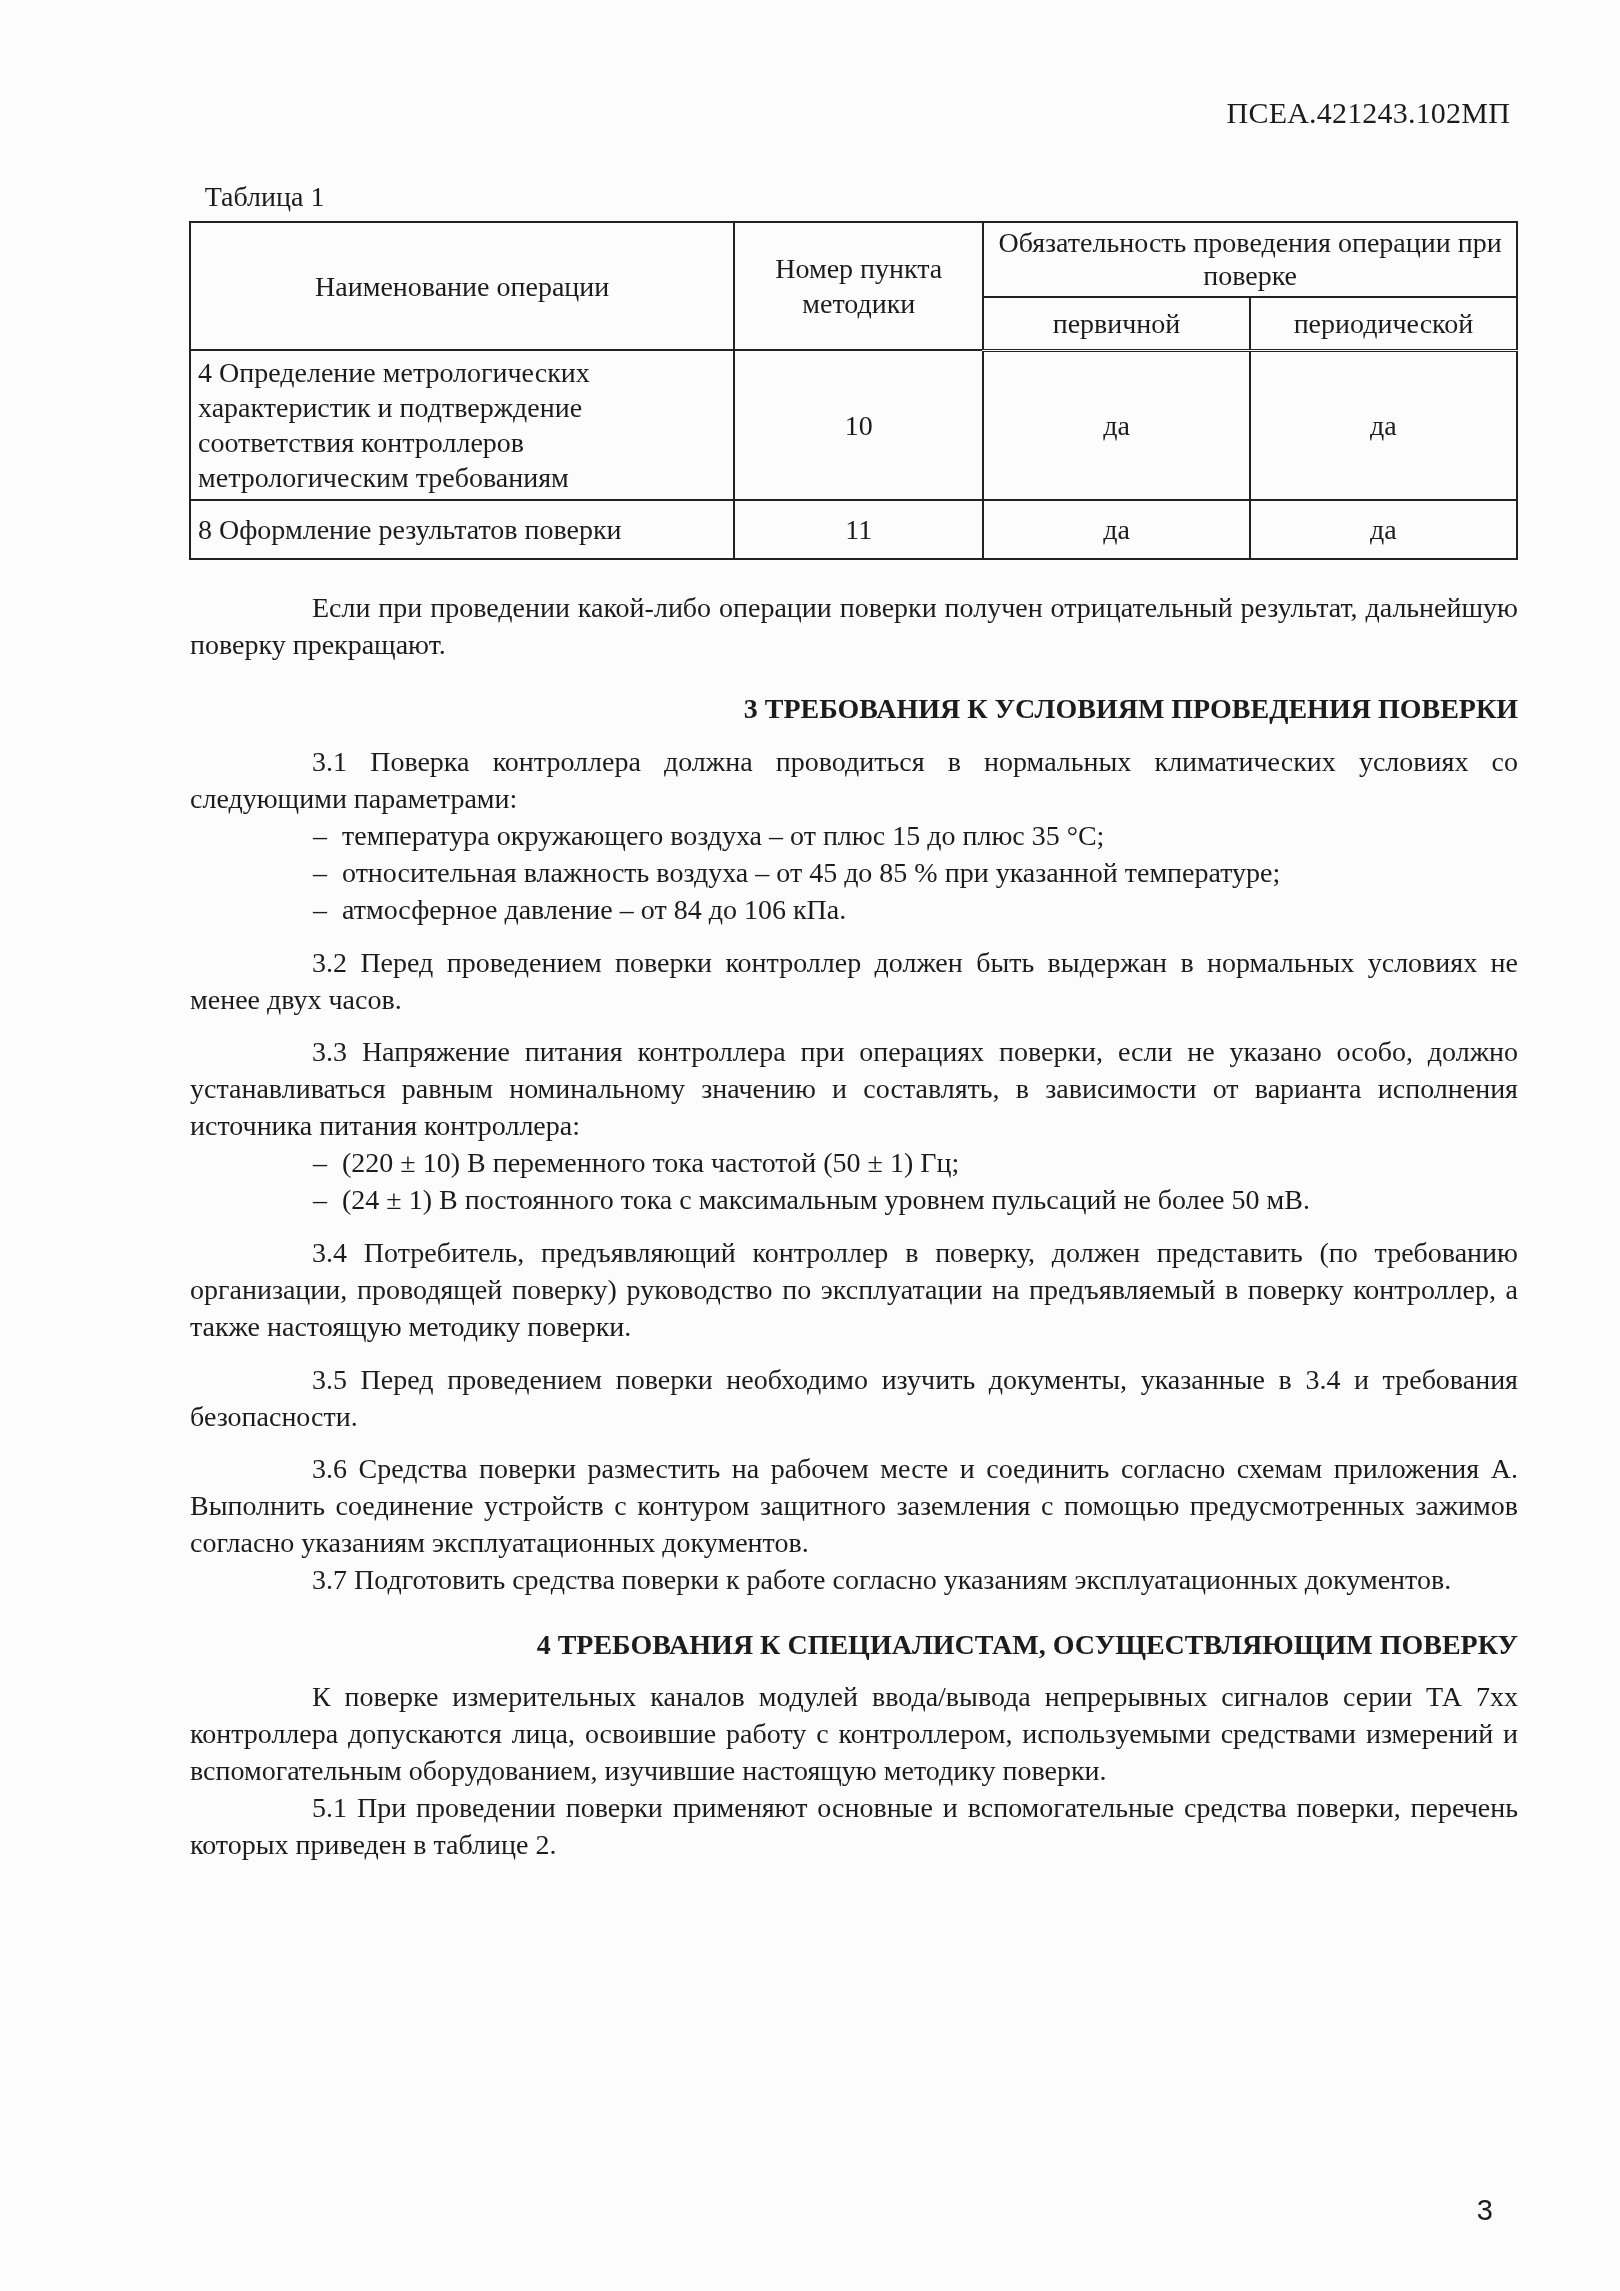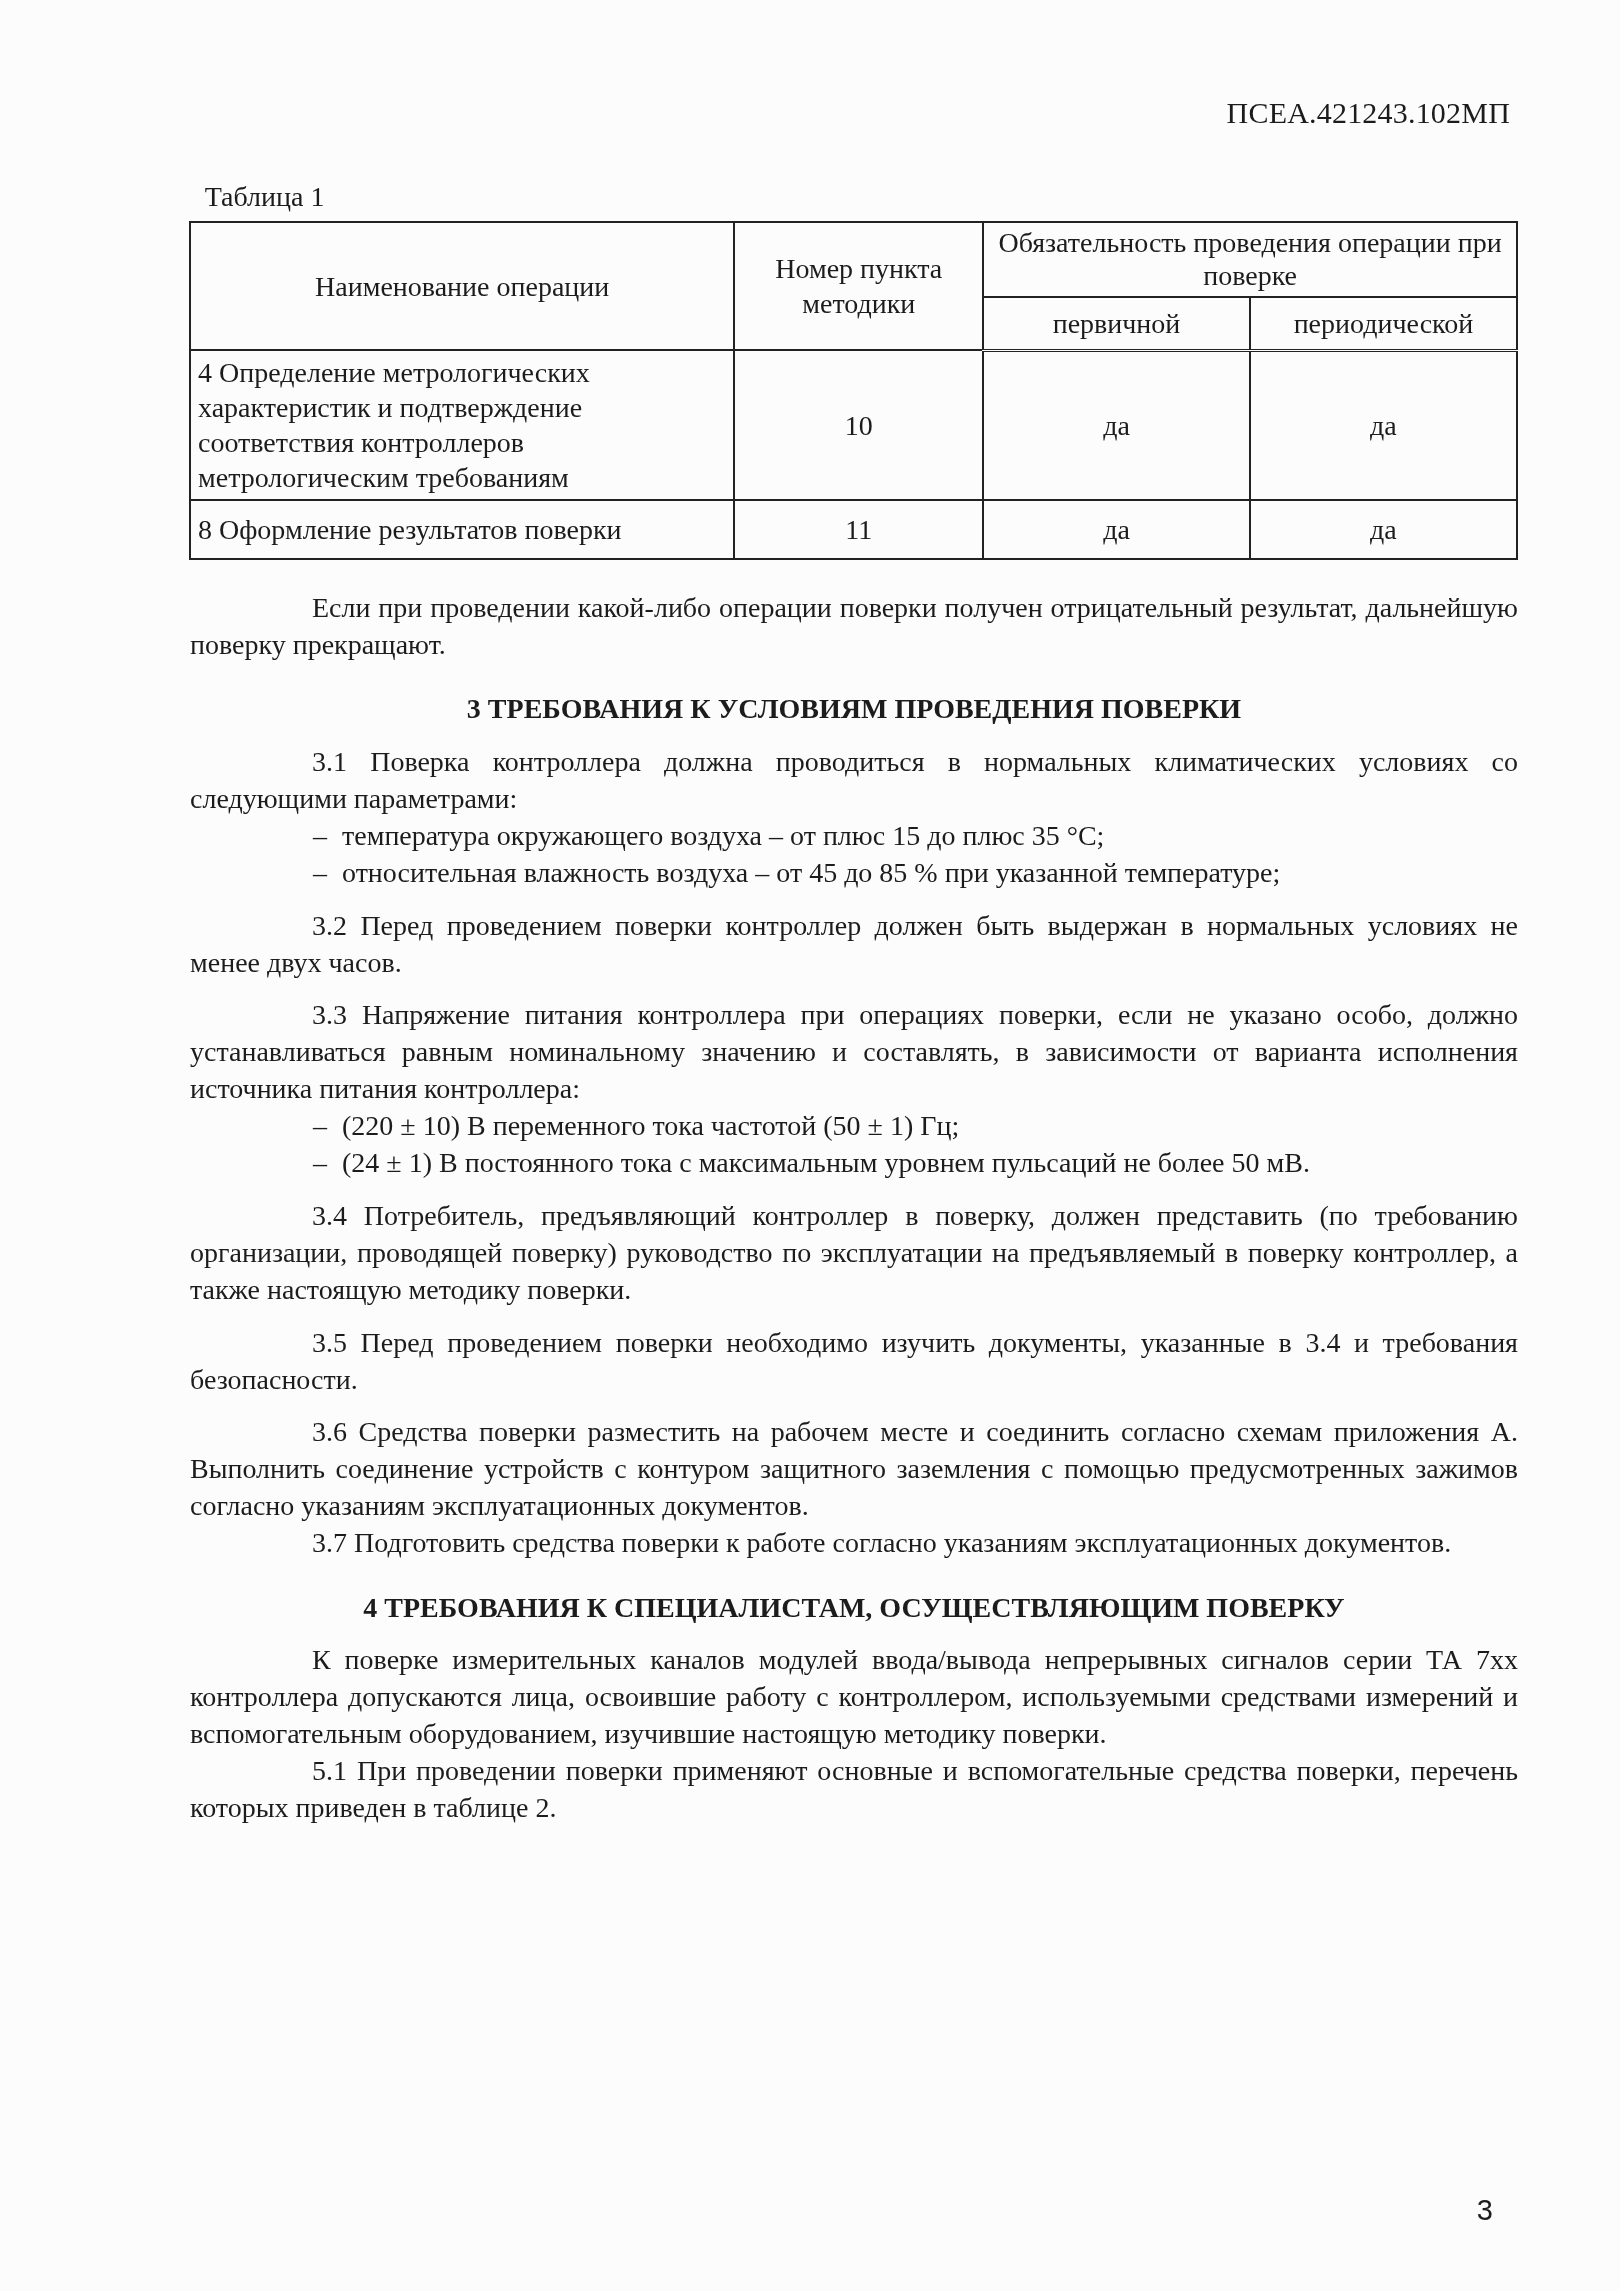--- a/index.html
+++ b/index.html
@@ -35,21 +35,21 @@
   table.ops th.c-group { height: 69px; line-height: 33px; }
   table.ops th.c-sub { width: 250px; height: 47px; }
   table.ops td.name { text-align: left; padding-left: 7px; }
   table.ops tbody tr.r1 td { height: 143px; }
   table.ops tbody tr.r2 td { height: 53px; }
   p { margin: 0; text-align: justify; text-align-last: left; }
   .indent { text-indent: 122px; }
   .p-after-table { margin-top: 29px; }
   h2 {
     font-size: 28px; font-weight: bold; margin: 0; line-height: 37px;
-    text-align: center;
+    text-align: right;
   }
   h2.h3 { margin-top: 27.4px; margin-bottom: 15.7px; padding-left: 0; }
   h2.h4 { margin-top: 27.4px; margin-bottom: 15.7px; }
   h2.h5 { margin-top: 35px; margin-bottom: 17.6px; text-align: left; text-indent: 118px; }
   .gap { margin-top: 15.7px; }
   ul.dash { list-style: none; margin: 0; padding: 0 0 0 123px; }
   ul.dash li { position: relative; padding-left: 29px; line-height: 37px; }
   ul.dash li::before { content: "–"; position: absolute; left: 0; top: 0; }
   .page-num { position: absolute; right: 127px; top: 2194px; font-size: 29px; font-family: "Liberation Sans", sans-serif; }
 </style>
@@ -90,20 +90,21 @@
       </tbody>
     </table>
 
     <p class="indent p-after-table">Если при проведении какой-либо операции поверки получен отрицательный результат, дальнейшую поверку прекращают.</p>
 
     <h2 class="h3">3  ТРЕБОВАНИЯ К УСЛОВИЯМ ПРОВЕДЕНИЯ ПОВЕРКИ</h2>
     <p class="indent">3.1 Поверка контроллера должна проводиться в нормальных климатических условиях со следующими параметрами:</p>
     <ul class="dash">
       <li>температура окружающего воздуха – от плюс 15 до плюс 35 °С;</li>
       <li>относительная влажность воздуха – от 45 до 85 % при указанной температуре;</li>
+      <li>атмосферное давление – от 84 до 106 кПа.</li>
     </ul>
     <p class="indent gap">3.2 Перед проведением поверки контроллер должен быть выдержан в нормальных условиях не менее двух часов.</p>
     <p class="indent gap">3.3 Напряжение питания контроллера при операциях поверки, если не указано особо, должно устанавливаться равным номинальному значению и составлять, в зависимости от варианта исполнения источника питания контроллера:</p>
     <ul class="dash">
       <li>(220 ± 10) В переменного тока частотой (50 ± 1) Гц;</li>
       <li>(24 ± 1) В постоянного тока с максимальным уровнем пульсаций не более 50 мВ.</li>
     </ul>
     <p class="indent gap">3.4 Потребитель, предъявляющий контроллер в поверку, должен представить (по требованию организации, проводящей поверку) руководство по эксплуатации на предъявляемый в поверку контроллер, а также настоящую методику поверки.</p>
     <p class="indent gap">3.5 Перед проведением поверки необходимо изучить документы, указанные в 3.4 и требования безопасности.</p>
     <p class="indent gap">3.6 Средства поверки разместить на рабочем месте и соединить согласно схемам приложения А. Выполнить соединение устройств с контуром защитного заземления с помощью предусмотренных зажимов согласно указаниям эксплуатационных документов.</p>

